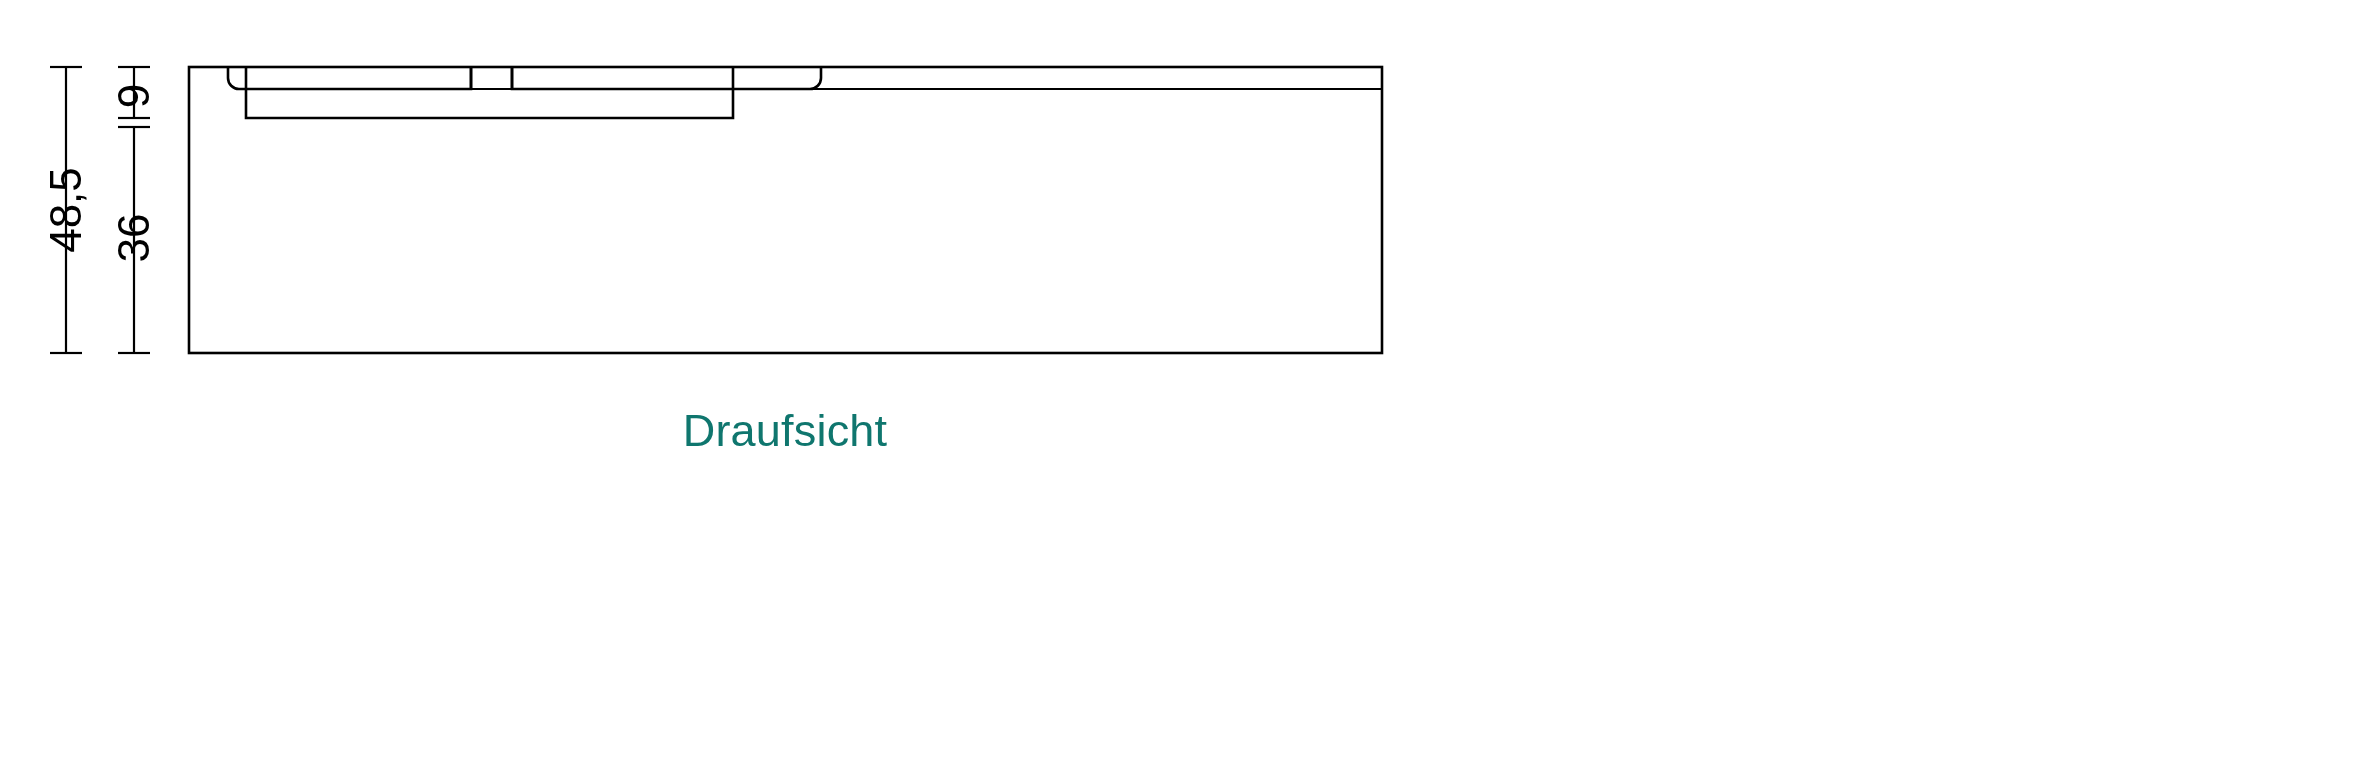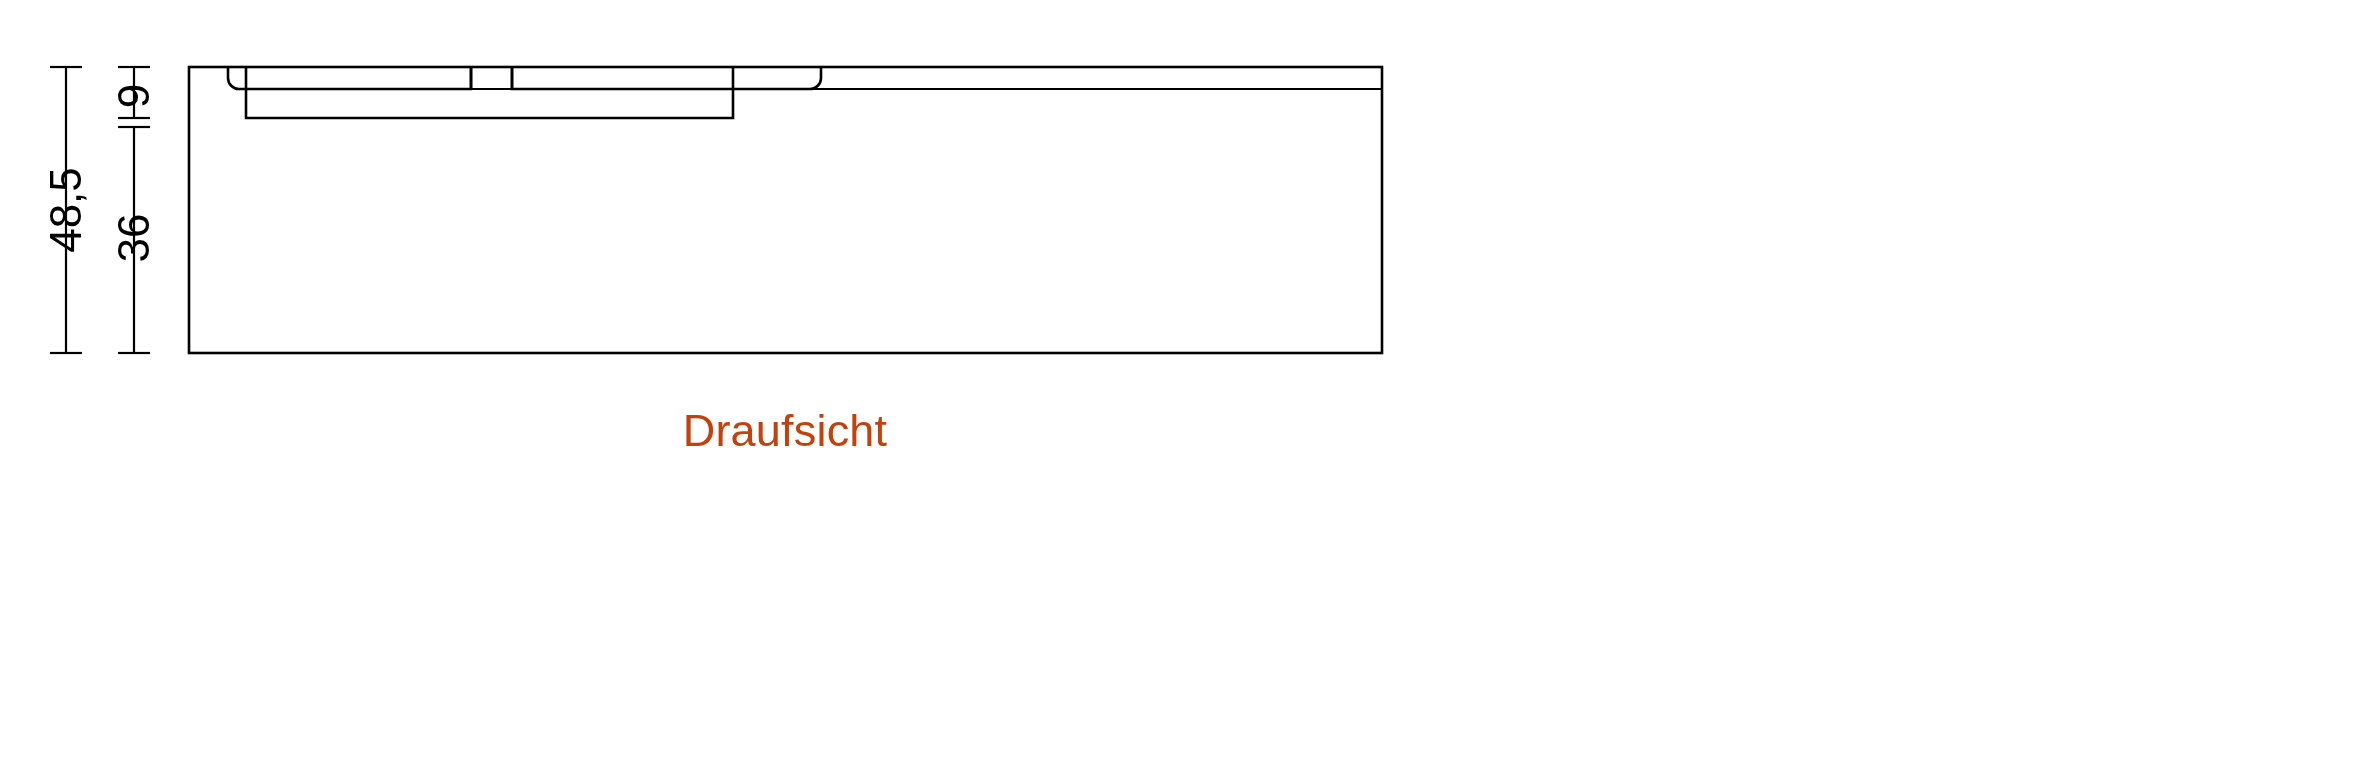--- a/index.html
+++ b/index.html
@@ -56,21 +56,21 @@
     transform: translate(-50%, -50%) rotate(-90deg);
   }
   #caption {
     position: absolute;
     left: 0;
     top: 405px;
     width: 1570px;
     text-align: center;
     font-size: 45px;
     font-family: "Liberation Sans", sans-serif;
-    color: #c2410c;
+    color: #0f766e;
     letter-spacing: 0.2px;
   }
 </style>
 </head>
 <body>
 
 <div id="page">
 
   <svg id="drawing-canvas" viewBox="0 0 2363 769" xmlns="http://www.w3.org/2000/svg">
 

